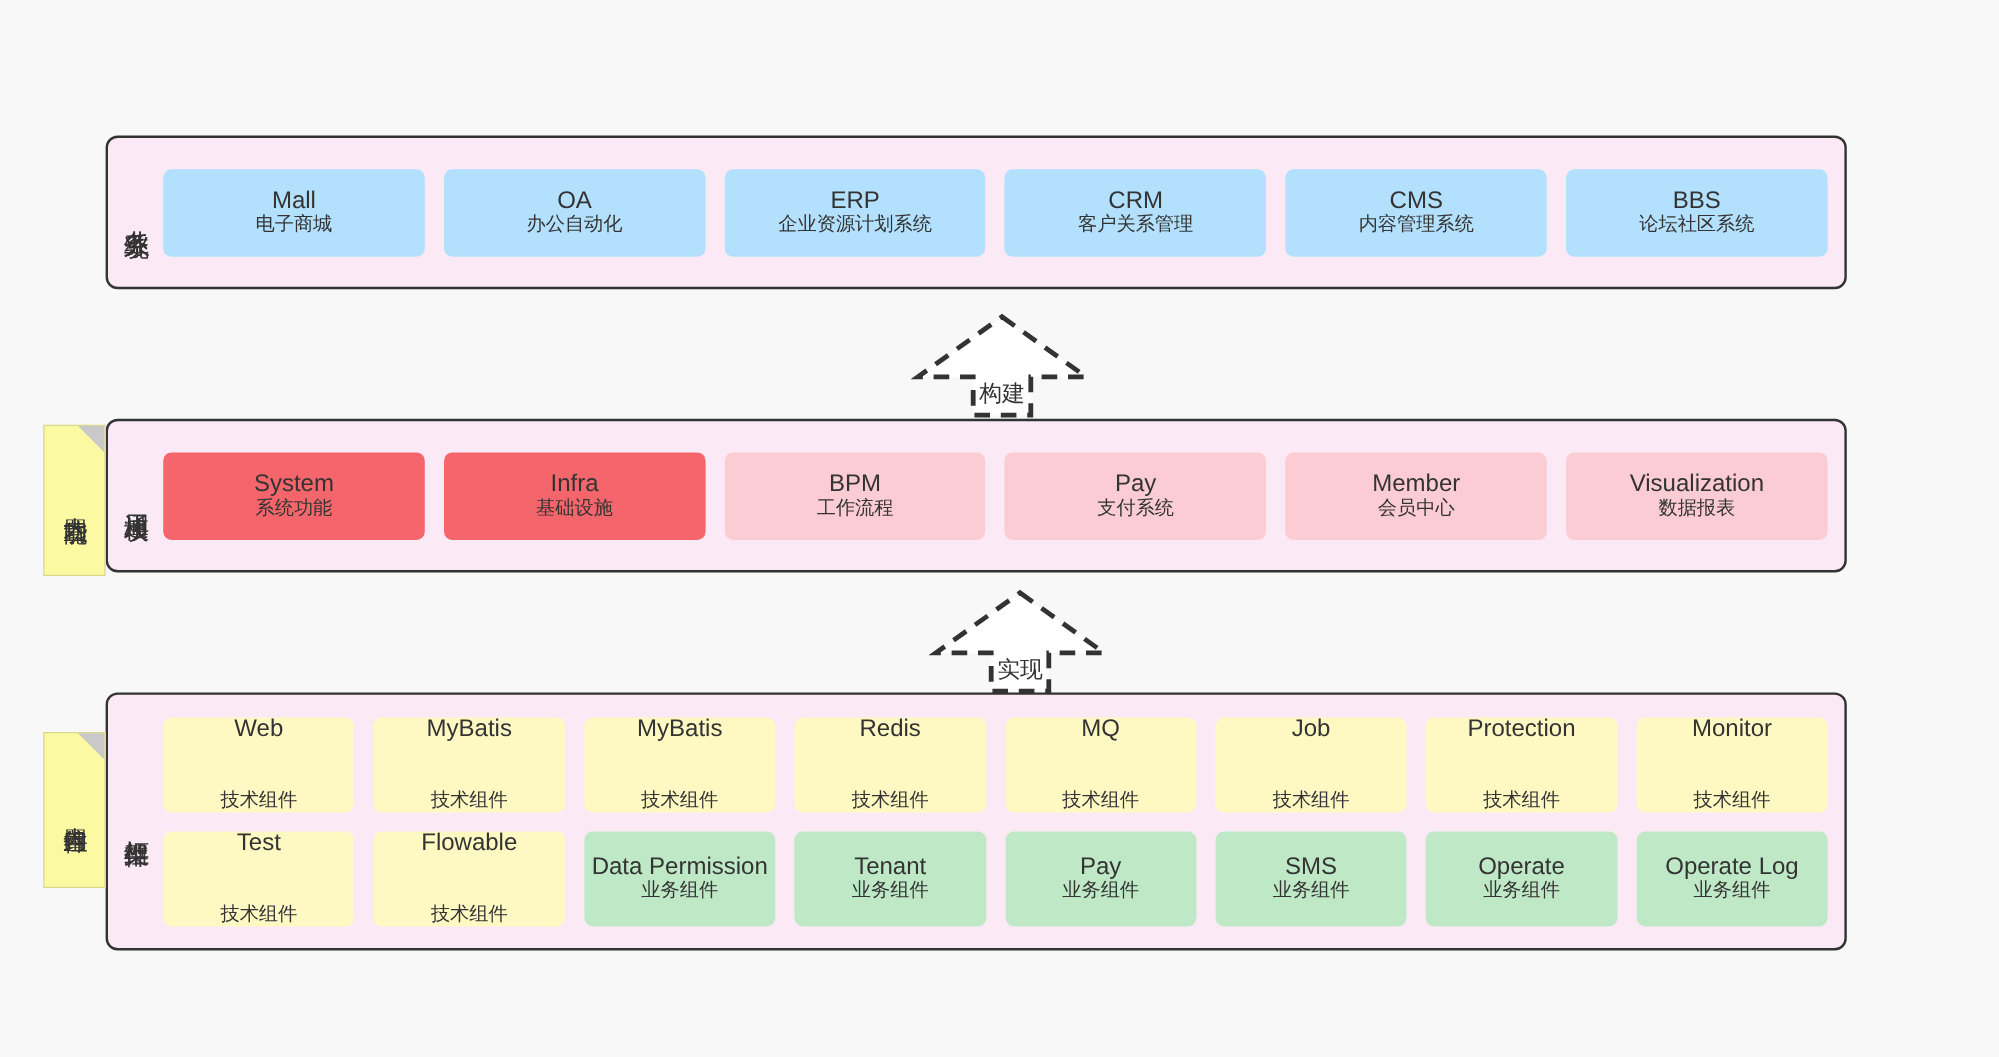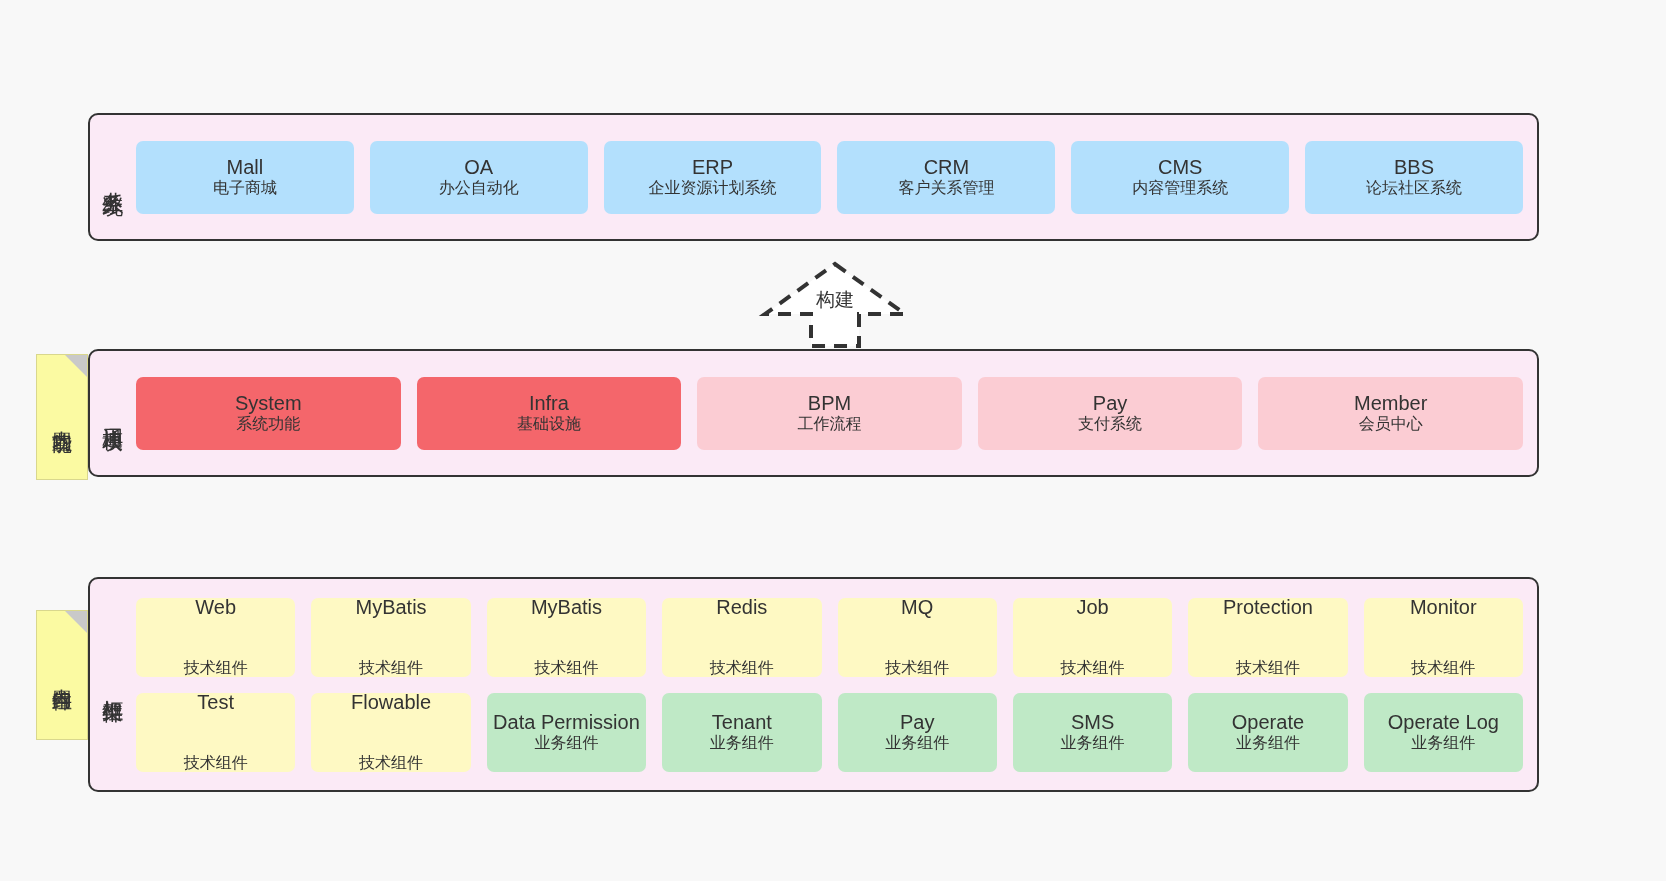--- a/index.html
+++ b/index.html
@@ -141,21 +141,21 @@
   .arrow {
     position: absolute;
     width: 160px;
     height: 92px;
   }
   .arrow svg { display: block; }
   .arrow .arrow-label {
     position: absolute;
     left: 0;
     right: 0;
-    top: 29px;
+    top: 57px;
     text-align: center;
     font-size: 19px;
     color: #333333;
     user-select: none;
   }
   #arrow-build     { left: 755px; top: 258px; }
   #arrow-implement { left: 770px; top: 488px; }
 </style>
 </head>
 <body>
@@ -218,24 +218,34 @@
           <span class="cn">工作流程</span>
         </div>
         <div class="card c-pink">
           <span class="en">Pay</span>
           <span class="cn">支付系统</span>
         </div>
         <div class="card c-pink">
           <span class="en">Member</span>
           <span class="cn">会员中心</span>
         </div>
+        <div class="card c-pink">
+          <span class="en">Visualization</span>
+          <span class="cn">数据报表</span>
+        </div>
       </div>
     </div>
   </div>
 
+  <div class="arrow" id="arrow-implement">
+    <svg width="160" height="92" viewBox="0 0 160 92">
+      <path d="M80 6 L150 56 L104 56 L104 88 L56 88 L56 56 L10 56 Z" fill="#ffffff" stroke="#333333" stroke-width="4" stroke-dasharray="13 9" stroke-linejoin="miter"></path>
+    </svg>
+    <div class="arrow-label">实现</div>
+  </div>
 
   <div class="layer" id="layer-frame">
     <div class="layer-title">框架组件</div>
     <div class="layer-body">
 
       <div class="row">
         <div class="card c-green">
           <span class="en">Web</span>
           <span class="cn">技术组件</span>
         </div>

